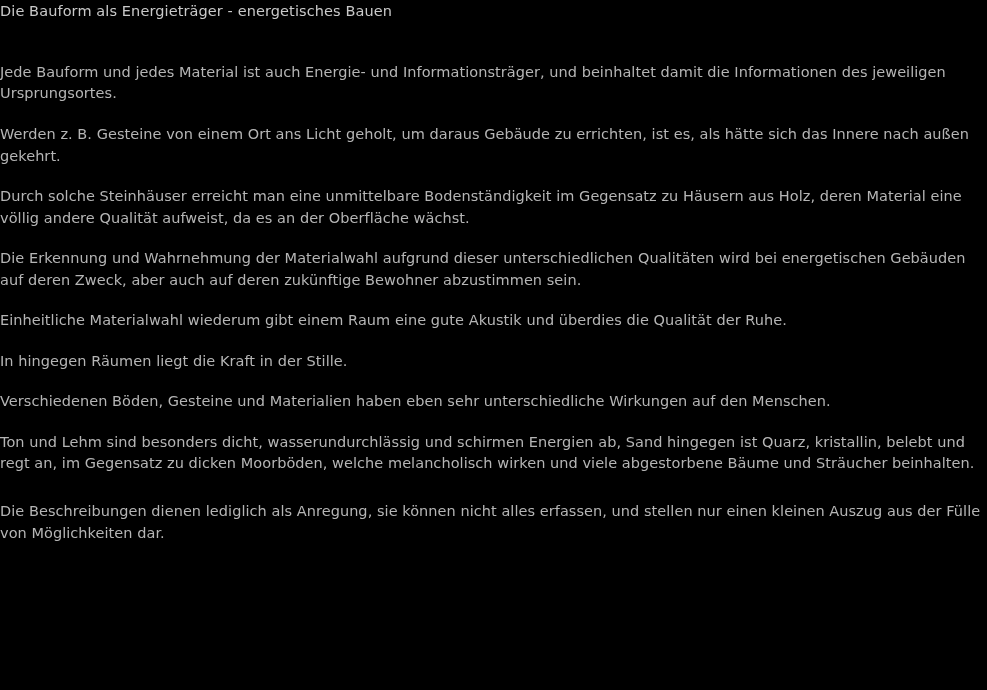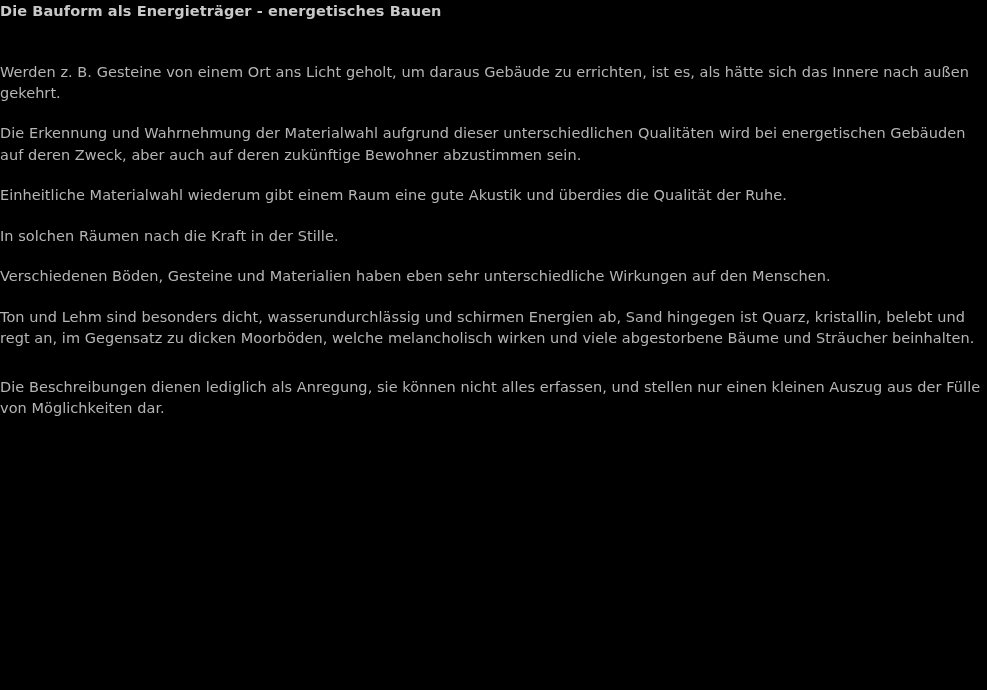--- a/index.html
+++ b/index.html
@@ -16,21 +16,21 @@
   }
   .page {
     position: relative;
     width: 987px;
     height: 690px;
     box-sizing: border-box;
     padding: 0 4px 0 0;
   }
   .doc-title {
     font-size: 14.5px;
-    font-weight: bold;
+    font-weight: normal;
     color: #c9c9c9;
     line-height: 1.35;
     margin: 0;
     padding-top: 2px;
     letter-spacing: 0.1px;
   }
   .spacer-large {
     height: 40px;
   }
   .para {
@@ -50,21 +50,23 @@
 </style>
 </head>
 <body>
 
 <div class="page">
 
   <h1 class="doc-title">Die Bauform als Energieträger - energetisches Bauen</h1>
 
   <div class="spacer-large"></div>
 
+  <p class="para para-lead">Jede Bauform und jedes Material ist auch Energie- und Informationsträger, und beinhaltet damit die Informationen des jeweiligen Ursprungsortes.</p>
   <p class="para">Werden z. B. Gesteine von einem Ort ans Licht geholt, um daraus Gebäude zu errichten, ist es, als hätte sich das Innere nach außen gekehrt.</p>
+  <p class="para">Durch solche Steinhäuser erreicht man eine unmittelbare Bodenständigkeit im Gegensatz zu Häusern aus Holz, deren Material eine völlig andere Qualität aufweist, da es an der Oberfläche wächst.</p>
   <p class="para">Die Erkennung und Wahrnehmung der Materialwahl aufgrund dieser unterschiedlichen Qualitäten wird bei energetischen Gebäuden auf deren Zweck, aber auch auf deren zukünftige Bewohner abzustimmen sein.</p>
   <p class="para">Einheitliche Materialwahl wiederum gibt einem Raum eine gute Akustik und überdies die Qualität der Ruhe.</p>
-  <p class="para">In solchen Räumen nach die Kraft in der Stille.</p>
+  <p class="para">In hingegen Räumen liegt die Kraft in der Stille.</p>
   <p class="para">Verschiedenen Böden, Gesteine und Materialien haben eben sehr unterschiedliche Wirkungen auf den Menschen.</p>
   <p class="para">Ton und Lehm sind besonders dicht, wasserundurchlässig und schirmen Energien ab, Sand hingegen ist Quarz, kristallin, belebt und regt an, im Gegensatz zu dicken Moorböden, welche melancholisch wirken und viele abgestorbene Bäume und Sträucher beinhalten.</p>
   <p class="para gap-before">Die Beschreibungen dienen lediglich als Anregung, sie können nicht alles erfassen, und stellen nur einen kleinen Auszug aus der Fülle von Möglichkeiten dar.</p>
 
 </div>
 
 </body></html>

